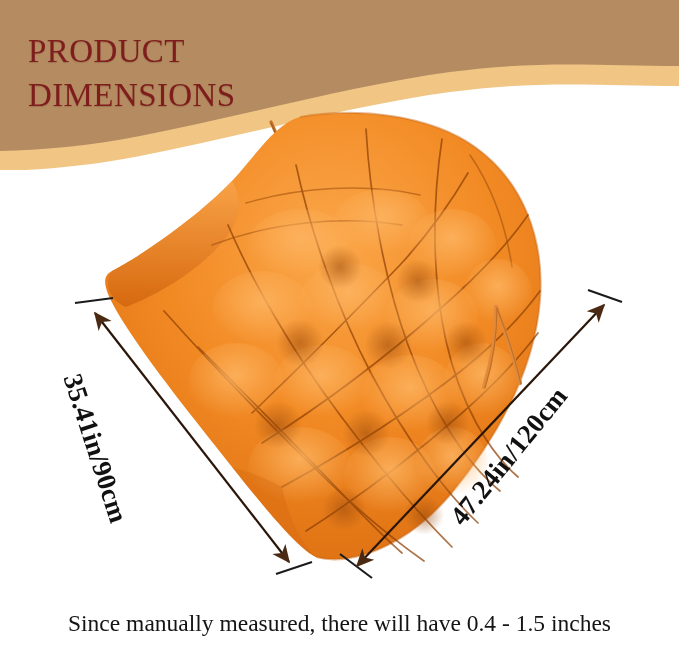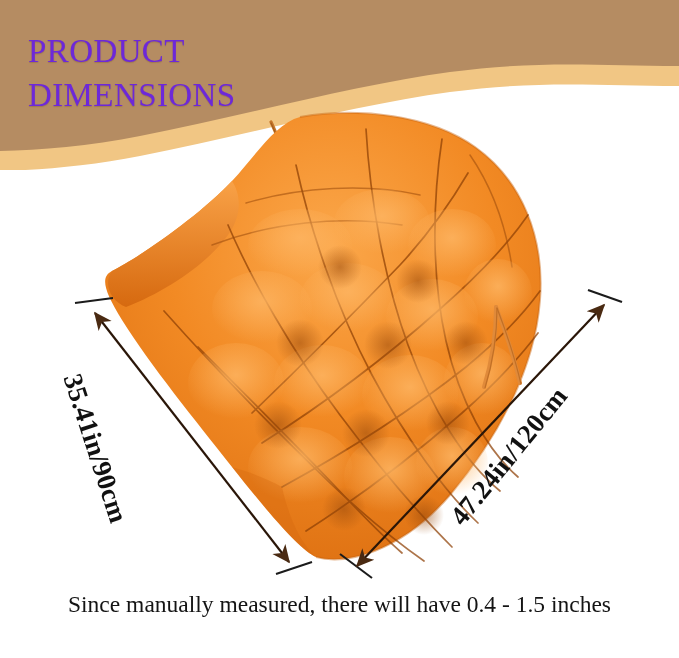--- a/index.html
+++ b/index.html
@@ -26,21 +26,21 @@
     height: 170px;
     overflow: hidden;
   }
   #header-band svg { display: block; }
 
   #header-title {
     position: absolute;
     left: 28px;
     top: 30px;
     width: 330px;
-    color: #6d28d9;
+    color: #7f1d1d;
     font-size: 33px;
     line-height: 1.32;
     letter-spacing: 0.4px;
     white-space: pre-line;
     text-shadow: 0 1px 1px rgba(90,60,30,0.25);
   }
 
   
   #photo-area {
     position: absolute;
@@ -86,21 +86,21 @@
     left: 0;
     top: 588px;
     width: 679px;
     text-align: center;
     color: #141414;
     font-size: 23.5px;
     line-height: 1.42;
     padding: 0 14px;
     box-sizing: border-box;
   }
-  #footer-note span { display: block; }
+  #footer-note span { display: block; margin-top: 19px; }
 </style>
 </head>
 <body>
 
 <div id="page">
 
   <div id="header-band">
     <svg width="679" height="170" viewBox="0 0 679 170" xmlns="http://www.w3.org/2000/svg">
 
       <path fill="#F1C684" d="M0,0 L679,0 L679,86 C600,86 540,80 450,92 C360,104 250,134 140,156 C90,166 40,170 0,171 Z"></path>

